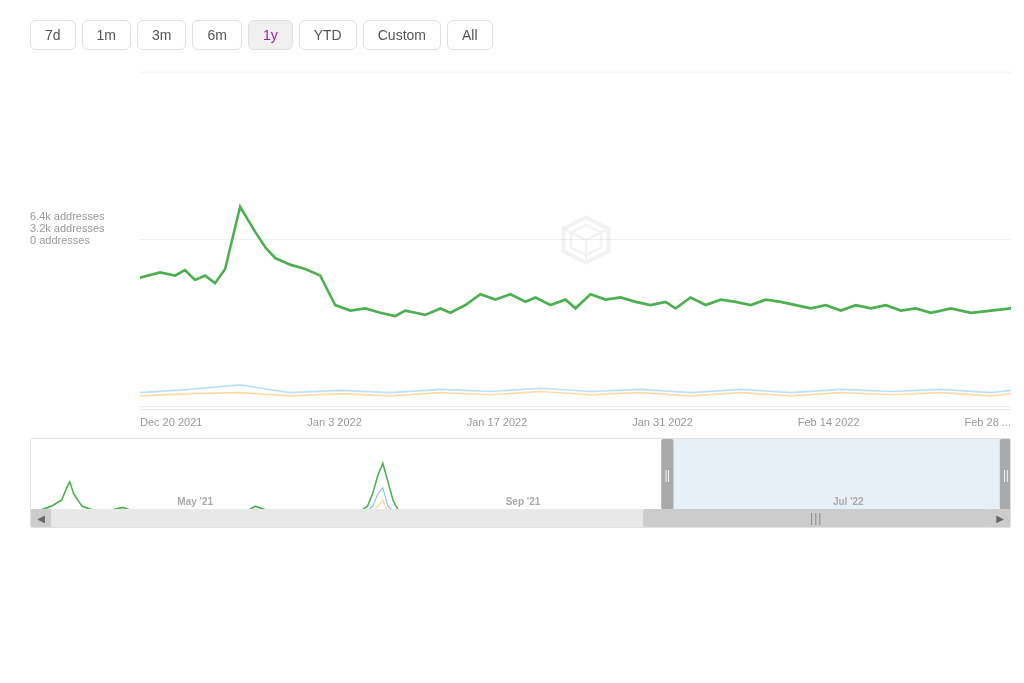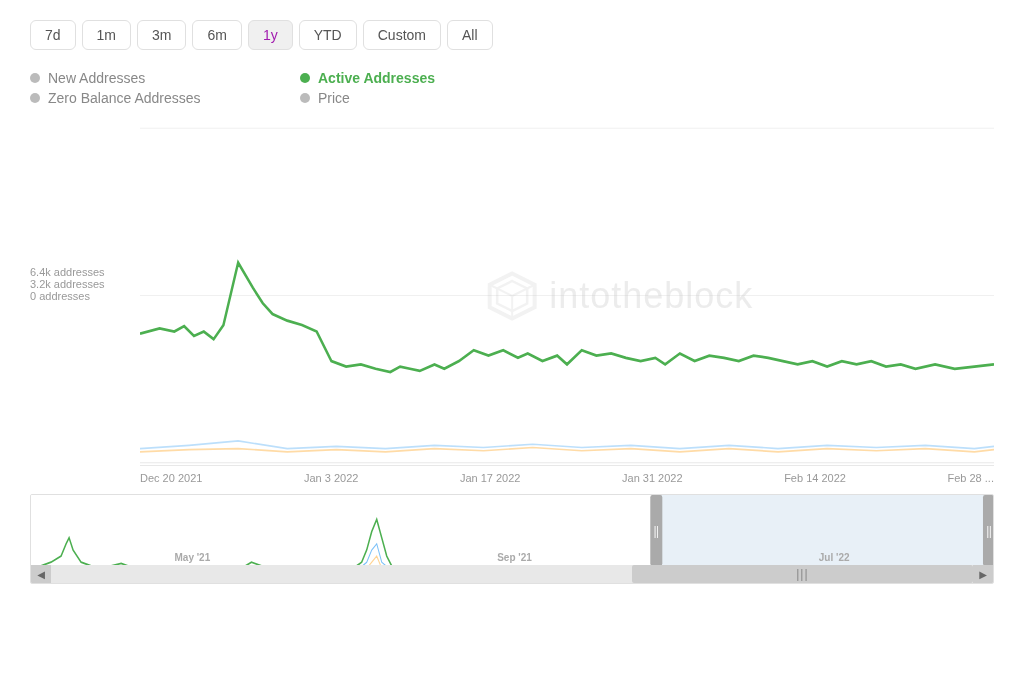--- a/index.html
+++ b/index.html
@@ -5,21 +5,21 @@
     * { box-sizing: border-box; margin: 0; padding: 0; }
     body {
       font-family: -apple-system, BlinkMacSystemFont, 'Segoe UI', sans-serif;
       background: #fff;
       color: #555;
       width: 1024px;
       height: 683px;
       overflow: hidden;
     }
     .container {
-      padding: 20px 30px 10px 30px;
+      padding: 20px 13px 10px 30px;
       position: relative;
       height: 527px;
     }
     
     .time-buttons {
       display: flex;
       gap: 6px;
       margin-bottom: 20px;
       align-items: center;
     }
@@ -189,38 +189,20 @@
     <button class="time-btn">7d</button>
     <button class="time-btn">1m</button>
     <button class="time-btn">3m</button>
     <button class="time-btn">6m</button>
     <button class="time-btn active">1y</button>
     <button class="time-btn">YTD</button>
     <button class="time-btn">Custom</button>
     <button class="time-btn">All</button>
   </div>
 
-  <div class="legend">
-    <div class="legend-item">
-      <div class="legend-dot" style="background:#bbb;"></div>
-      <span class="legend-label">New Addresses</span>
-    </div>
-    <div class="legend-item">
-      <div class="legend-dot" style="background:#4caf50;"></div>
-      <span class="legend-label active-label">Active Addresses</span>
-    </div>
-    <div class="legend-item">
-      <div class="legend-dot" style="background:#bbb;"></div>
-      <span class="legend-label">Zero Balance Addresses</span>
-    </div>
-    <div class="legend-item">
-      <div class="legend-dot" style="background:#bbb;"></div>
-      <span class="legend-label">Price</span>
-    </div>
-  </div>
 
   <div style="position:relative; display:flex; flex-direction:column;">
 
     <div style="display:flex; align-items:stretch; gap:0;">
 
       <div style="width:110px; display:flex; flex-direction:column; justify-content:center; padding-bottom:28px; padding-top:4px; flex-shrink:0;">
         <span class="y-label">6.4k addresses</span>
         <span class="y-label">3.2k addresses</span>
         <span class="y-label">0 addresses</span>
       </div>
@@ -228,21 +210,20 @@
       <div class="chart-area" style="flex:1; position:relative;">
         
         <div class="watermark">
           <svg width="50" height="50" viewBox="0 0 100 100" class="watermark-icon">
             <polygon points="50,5 95,27.5 95,72.5 50,95 5,72.5 5,27.5" fill="none" stroke="#ccc" stroke-width="8"></polygon>
             <polygon points="50,20 80,35 80,65 50,80 20,65 20,35" fill="none" stroke="#ccc" stroke-width="5"></polygon>
             <line x1="5" y1="27.5" x2="50" y2="50" stroke="#ccc" stroke-width="4"></line>
             <line x1="95" y1="27.5" x2="50" y2="50" stroke="#ccc" stroke-width="4"></line>
             <line x1="50" y1="95" x2="50" y2="50" stroke="#ccc" stroke-width="4"></line>
           </svg>
-          <span>intotheblock</span>
         </div>
 
         <svg class="chart-svg" viewBox="0 0 870 310" preserveAspectRatio="none">
 
           <line x1="0" y1="2" x2="870" y2="2" stroke="#f0f0f0" stroke-width="1"></line>
           <line x1="0" y1="155" x2="870" y2="155" stroke="#f0f0f0" stroke-width="1"></line>
           <line x1="0" y1="308" x2="870" y2="308" stroke="#e8e8e8" stroke-width="1"></line>
 
           <polyline fill="none" stroke="#4caf50" stroke-width="2.5" points="
               0,190

